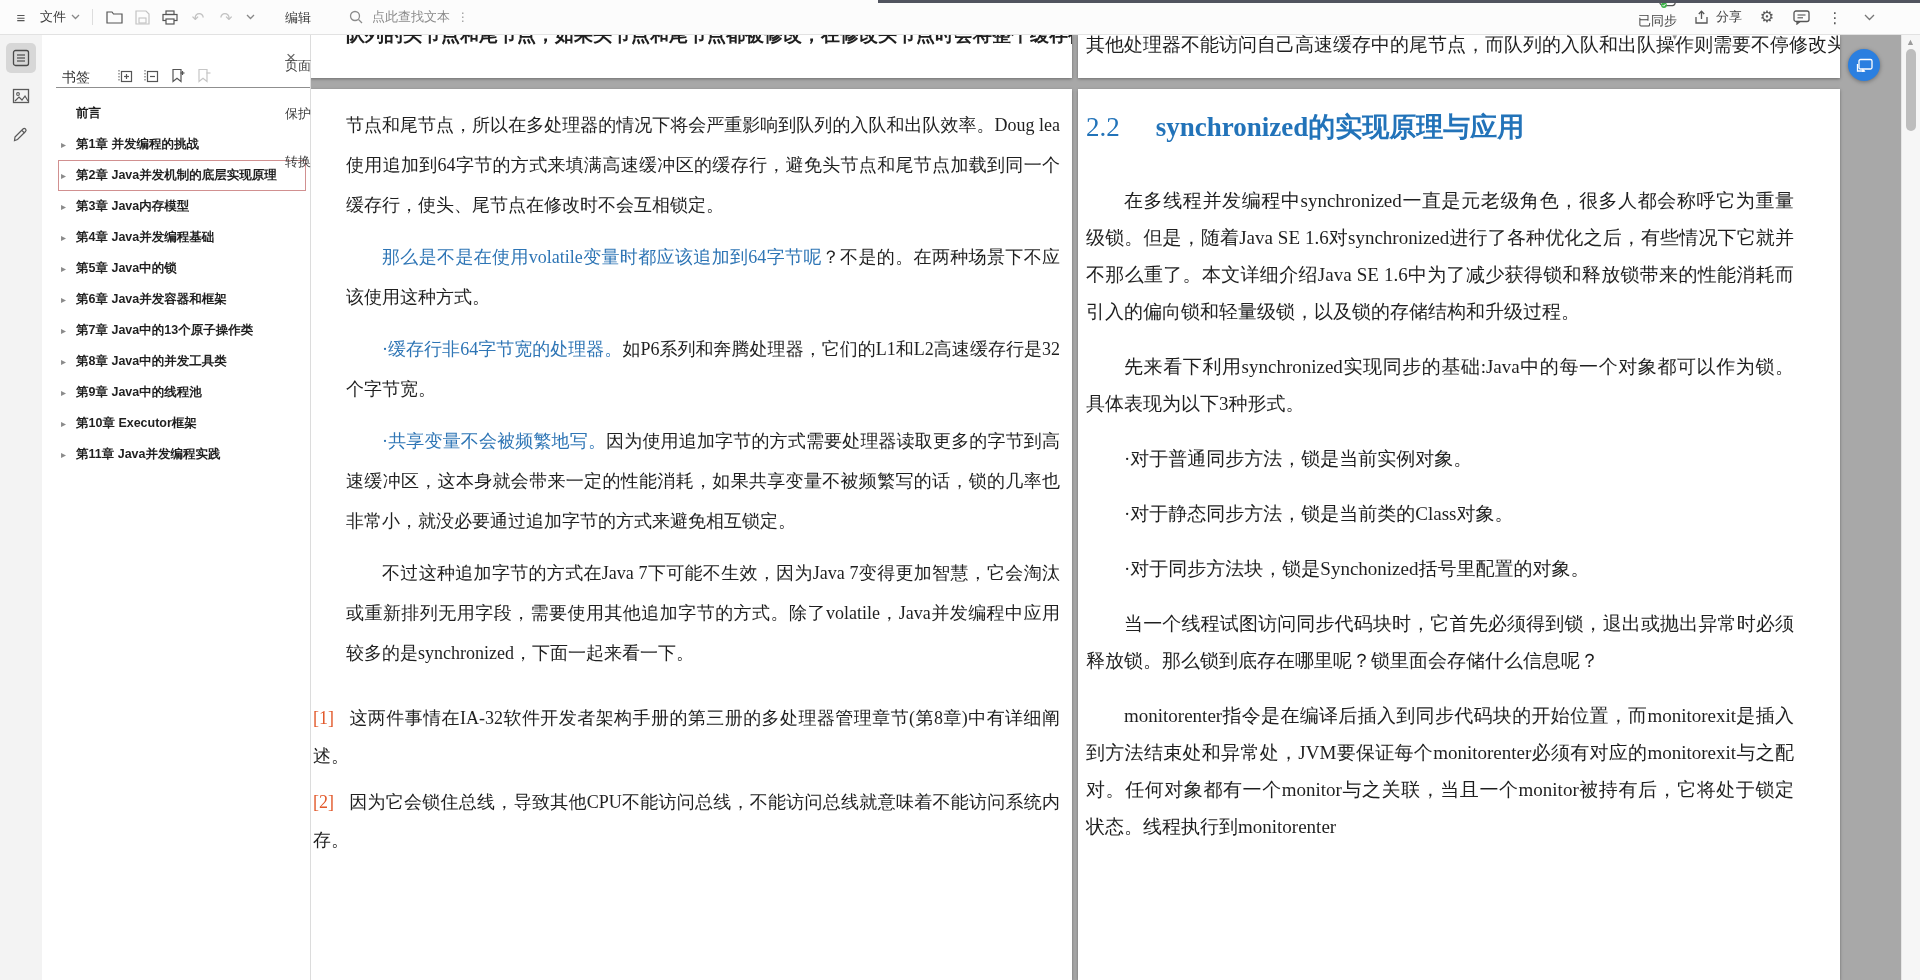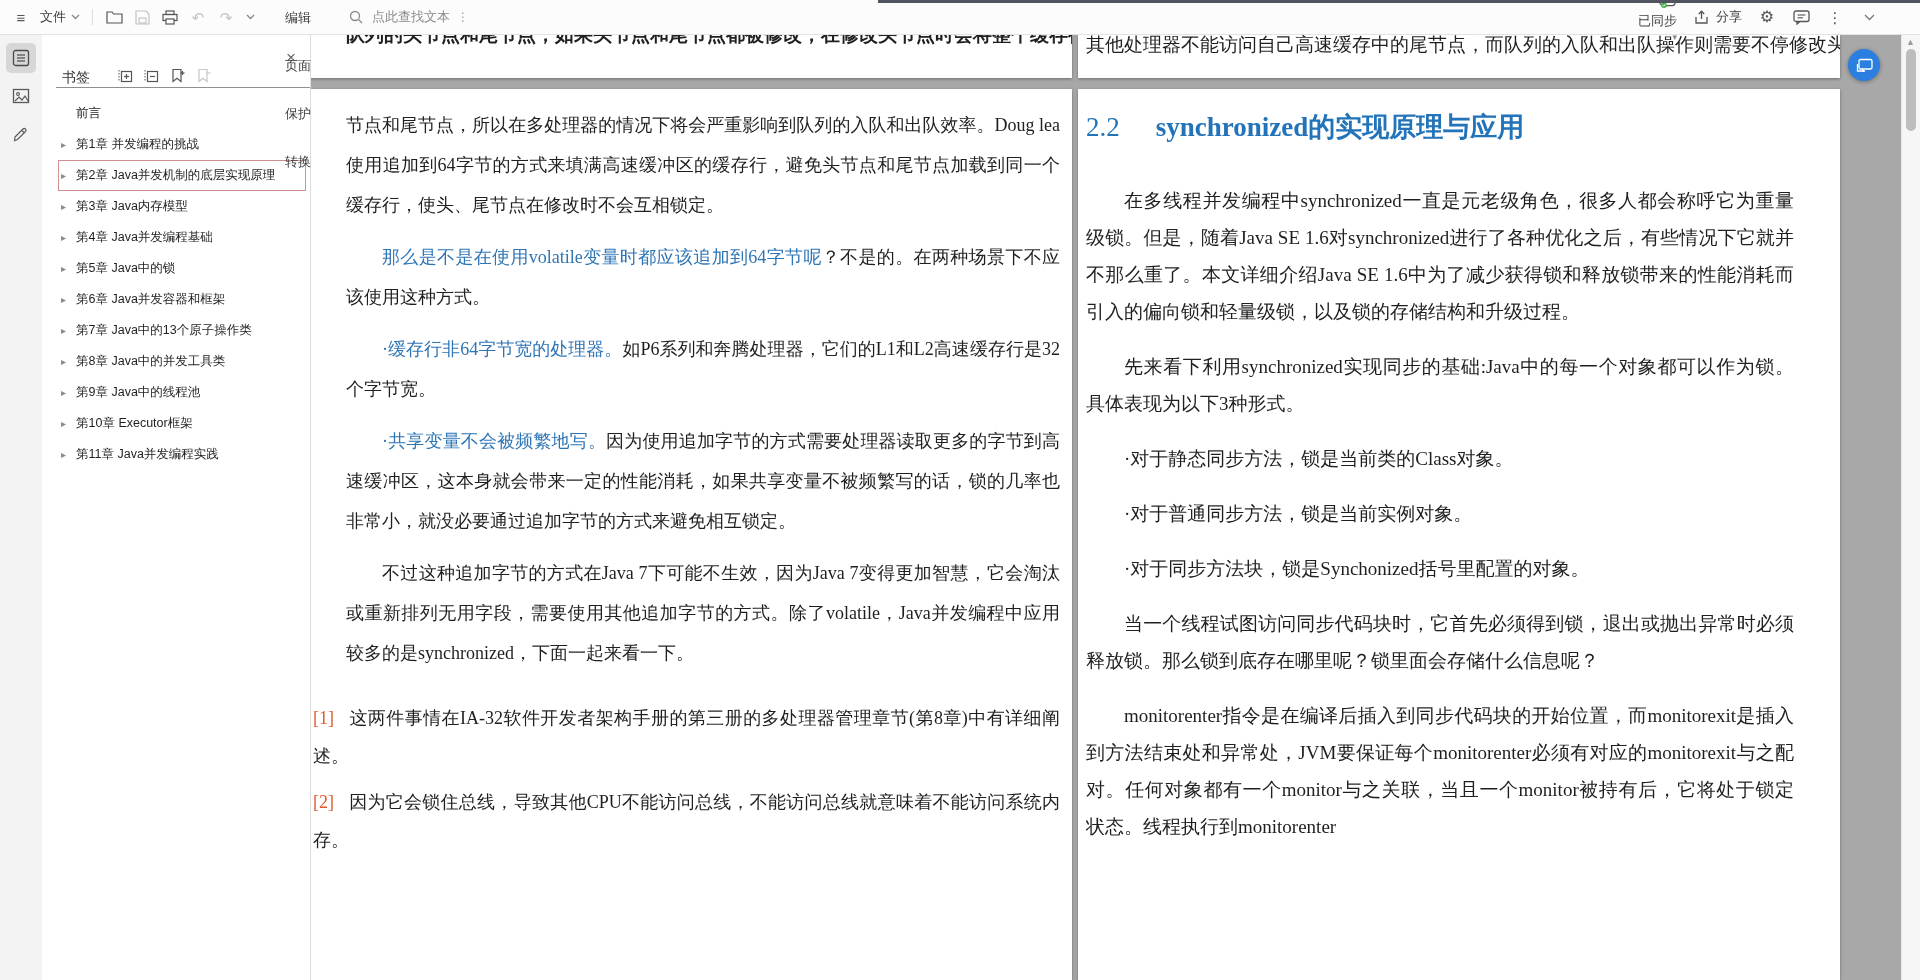--- a/index.html
+++ b/index.html
@@ -38,21 +38,21 @@
   .panel{position:absolute;top:35px;left:42px;width:268px;bottom:0;background:#fff;
     border-right:1px solid #dcdcdc;z-index:4;}
   .panel-head{height:52px;display:flex;align-items:flex-end;padding:0 14px 0 20px;position:relative;}
   .panel-title{font-size:14px;color:#333;}
   .panel-tools{display:flex;align-items:center;gap:11px;margin-left:28px;color:#555;}
   .panel-tools .disabled{color:#c6c6c6;}
   .panel-close{position:absolute;right:14px;top:14px;font-size:17px;color:#666;line-height:1;}
   .panel-divider{height:1px;background:#8f8f8f;margin-left:14px;}
   .bm-list{padding-top:10px;}
   .bm-item{position:relative;display:flex;align-items:center;height:29px;margin:0 4px 0 16px;
-    padding-left:2px;font-size:12.5px;color:#1f1f1f;border:1px solid transparent;cursor:default;}
+    padding-left:2px;font-size:12.5px;color:#1f1f1f;border:1px solid transparent;cursor:default;font-weight:bold;}
   .bm-item.selected{border:1px solid #d19090;background:#fff;}
   .bm-arrow{width:15px;color:#8a8a8a;font-size:10px;flex:none;}
   .bm-label{white-space:nowrap;}
 
   
   .canvas{position:absolute;top:35px;left:310px;right:0;bottom:0;background:#a8a8a8;overflow:hidden;}
   .page{position:absolute;background:#ffffff;box-shadow:0 1px 3px rgba(0,0,0,0.35);
     font-family:"Liberation Serif","DejaVu Serif",serif;color:#1f1f1f;}
   .p-prev-left{left:0;top:0;width:762px;height:43px;overflow:hidden;}
   .p-prev-right{left:768px;top:0;width:762px;height:43px;overflow:hidden;}
@@ -336,22 +336,22 @@
     </div>
 
     <div class="page p-main-right">
       <div class="doc-right">
         <div class="heading">
           <span class="h-num">2.2</span><span>synchronized的实现原理与应用</span>
         </div>
         <div>
             <div class="para indent"><span>在多线程并发编程中synchronized一直是元老级角色，很多人都会称呼它为重量级锁。但是，随着Java SE 1.6对synchronized进行了各种优化之后，有些情况下它就并不那么重了。本文详细介绍Java SE 1.6中为了减少获得锁和释放锁带来的性能消耗而引入的偏向锁和轻量级锁，以及锁的存储结构和升级过程。</span></div>
             <div class="para indent"><span>先来看下利用synchronized实现同步的基础:Java中的每一个对象都可以作为锁。具体表现为以下3种形式。</span></div>
+            <div class="para indent"><span>·对于普通同步方法，锁是当前实例对象。</span></div>
             <div class="para indent"><span>·对于静态同步方法，锁是当前类的Class对象。</span></div>
-            <div class="para indent"><span>·对于普通同步方法，锁是当前实例对象。</span></div>
             <div class="para indent"><span>·对于同步方法块，锁是Synchonized括号里配置的对象。</span></div>
             <div class="para indent"><span>当一个线程试图访问同步代码块时，它首先必须得到锁，退出或抛出异常时必须释放锁。那么锁到底存在哪里呢？锁里面会存储什么信息呢？</span></div>
             <div class="para indent"><span>monitorenter指令是在编译后插入到同步代码块的开始位置，而monitorexit是插入到方法结束处和异常处，JVM要保证每个monitorenter必须有对应的monitorexit与之配对。任何对象都有一个monitor与之关联，当且一个monitor被持有后，它将处于锁定状态。线程执行到monitorenter</span></div>
           </div>
       </div>
     </div>
 
     <div class="float-btn">
       <svg width="17" height="15" viewBox="0 0 17 15">
           <rect x="3" y="1.5" width="13" height="9.5" rx="1.5" fill="none" stroke="#fff" stroke-width="1.3"></rect>

